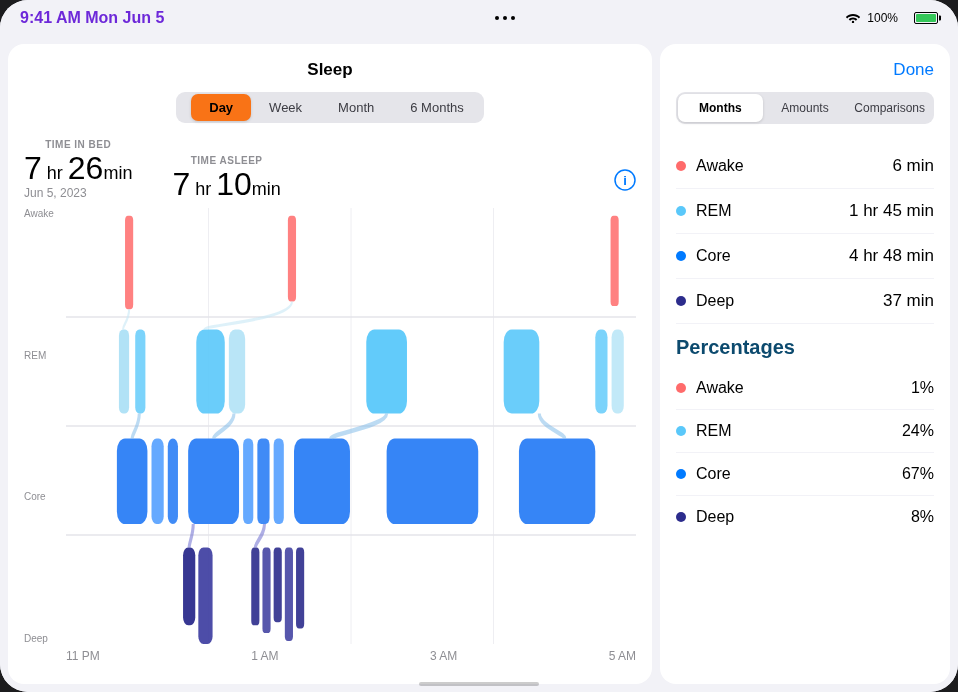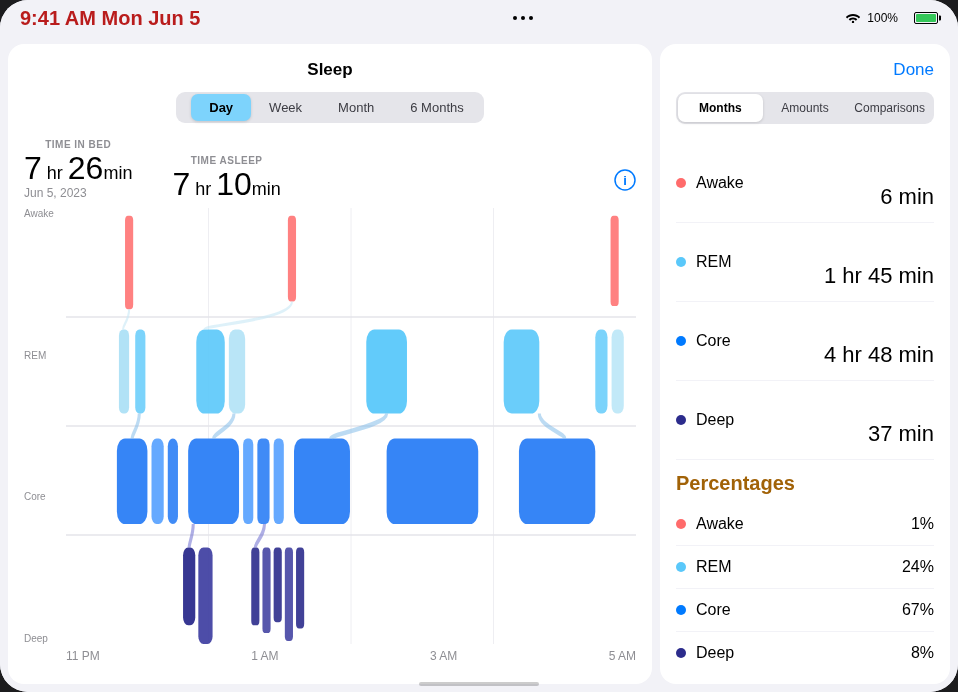--- a/index.html
+++ b/index.html
@@ -33,23 +33,23 @@
       height: 36px;
       background: #f2f2f7;
       display: flex;
       align-items: center;
       justify-content: space-between;
       padding: 0 20px;
       z-index: 10;
     }
 
     .status-time {
-      font-size: 20px;
+      font-size: 16px;
       font-weight: 600;
-      color: #b91c1c;
+      color: #6d28d9;
     }
 
     .status-dots {
       display: flex;
       gap: 4px;
       align-items: center;
     }
 
     .status-dot {
       width: 4px;
@@ -155,21 +155,21 @@
     .segment {
       padding: 6px 18px;
       border-radius: 7px;
       font-size: 13px;
       font-weight: 500;
       color: #3c3c43;
       cursor: pointer;
     }
 
     .segment.active {
-      background: #7dd3fc;
+      background: #f97316;
       color: #000;
       font-weight: 600;
       box-shadow: 0 1px 3px rgba(0,0,0,0.15);
       margin-left: 13px;
     }
 
     
     .stats-row {
       display: flex;
       gap: 40px;
@@ -348,31 +348,30 @@
       flex-shrink: 0;
     }
 
     .stage-name {
       font-size: 16px;
       color: #000;
       flex: 1;
     }
 
     .stage-time {
-      font-size: 22px;
+      font-size: 17px;
       color: #000;
       font-weight: 400;
-      margin-top: 28px;
     }
 
     
     .section-title {
       font-size: 20px;
       font-weight: 600;
-      color: #a16207;
+      color: #0c4a6e;
       margin: 12px 0 8px 0;
     }
 
     .pct-row {
       display: flex;
       align-items: center;
       padding: 12px 0;
       border-bottom: 1px solid #f2f2f7;
     }
 

